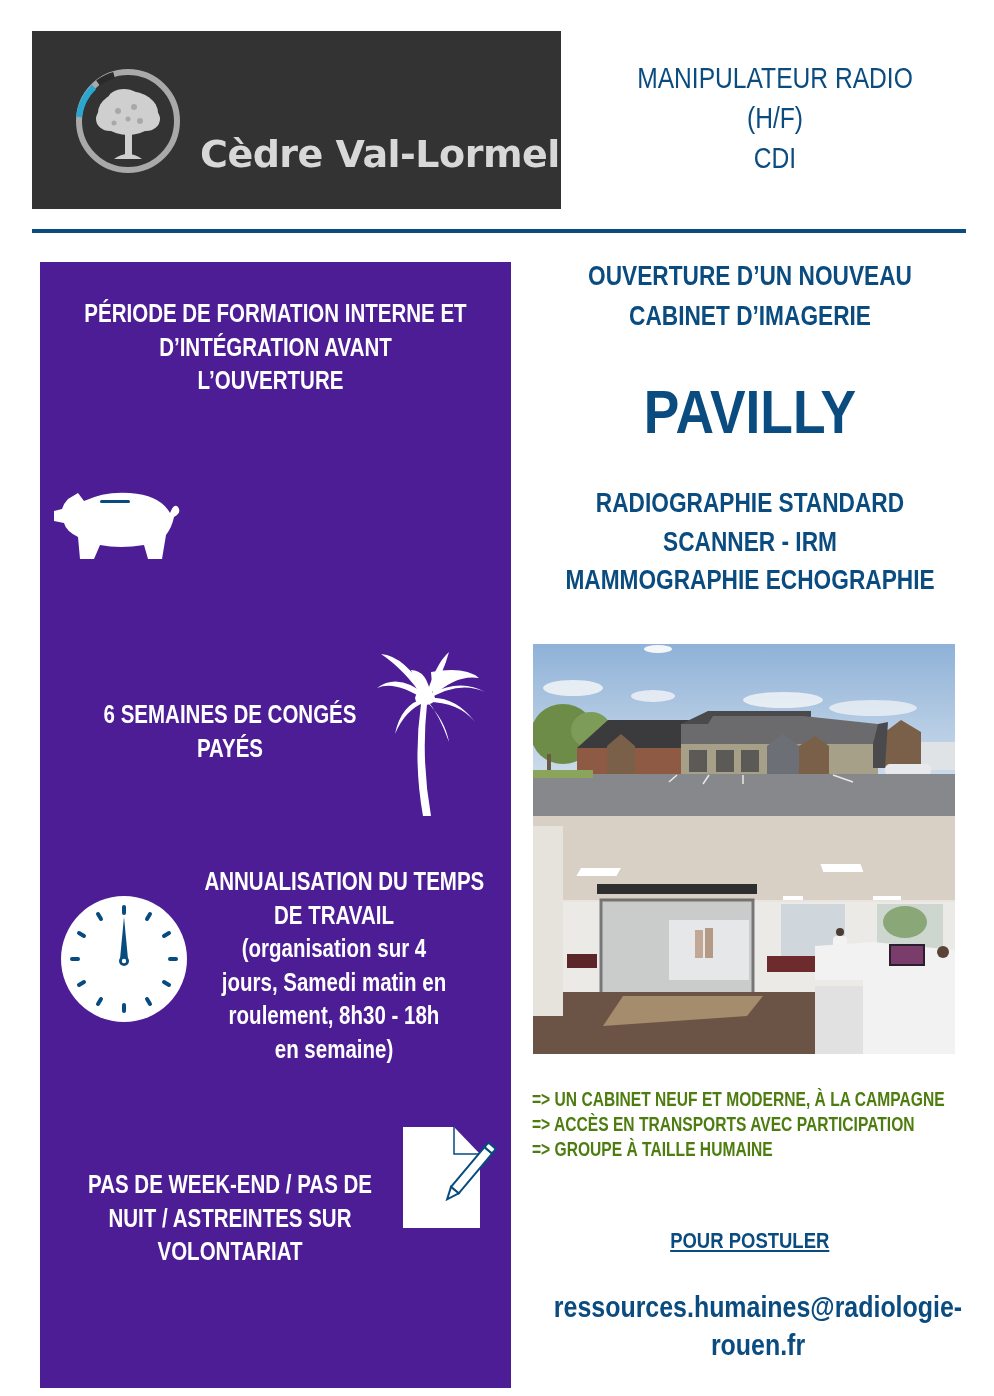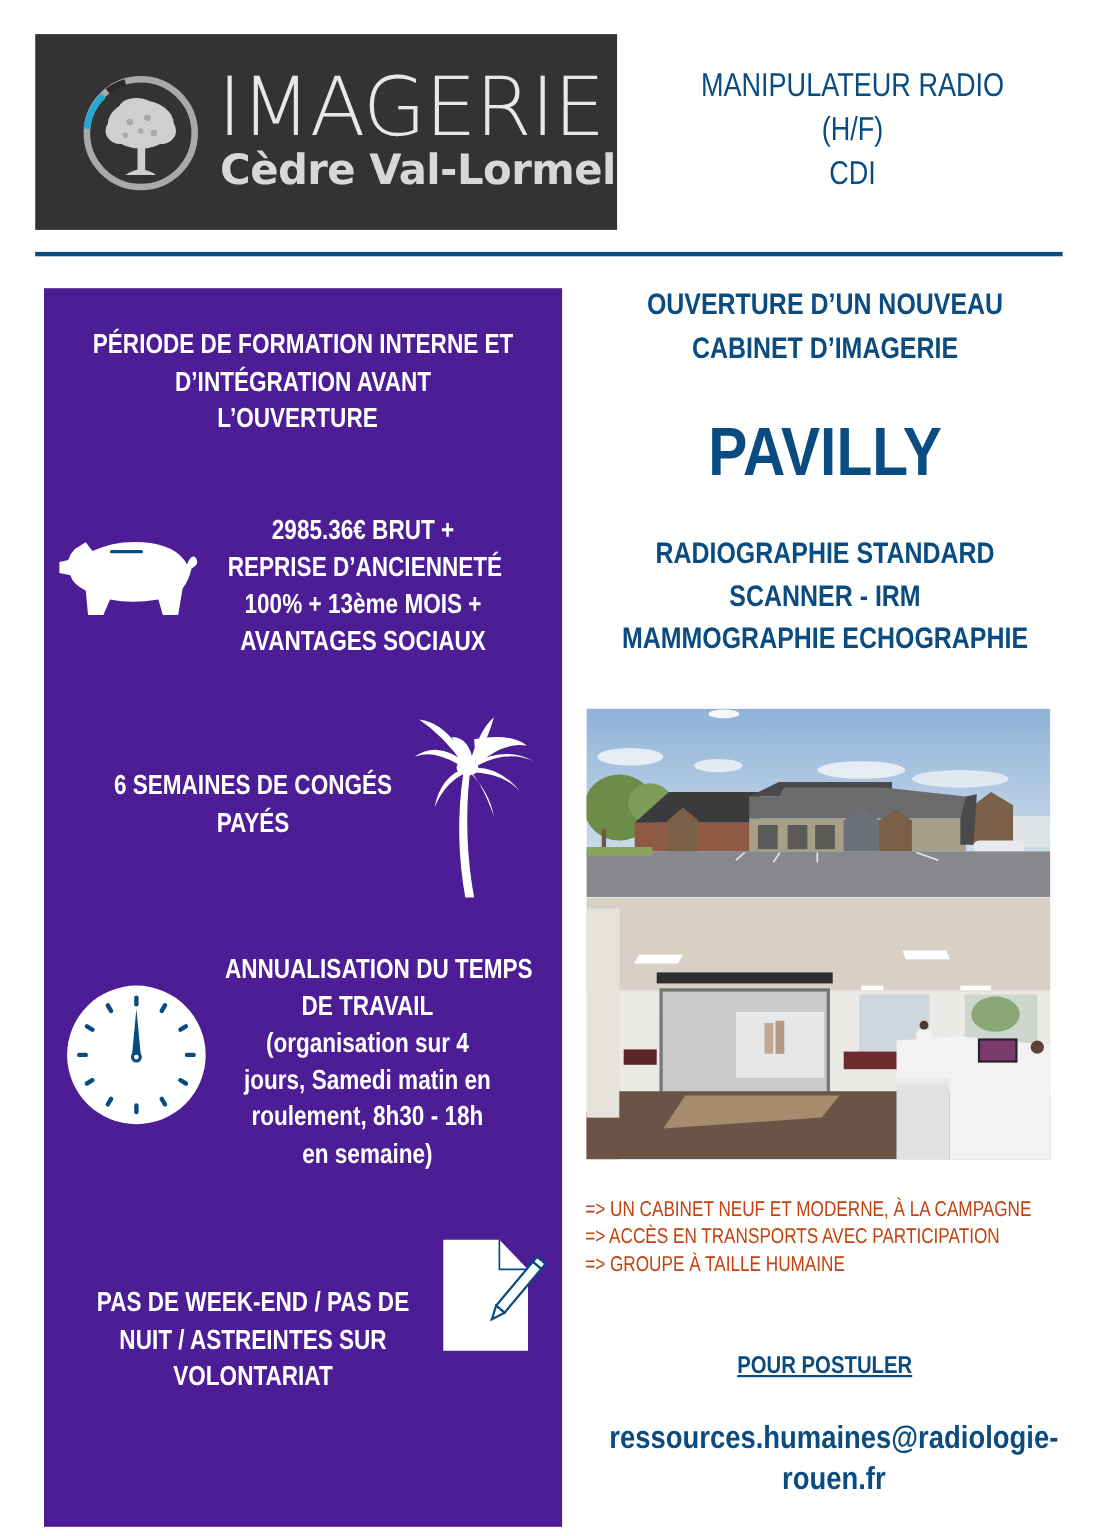--- a/index.html
+++ b/index.html
@@ -55,21 +55,20 @@
       <path d="M 40 92 Q 54 82 68 92 Z"></path>
     </g>
     <g fill="#8f8f8f" opacity="0.6">
       <circle cx="44" cy="44" r="3"></circle>
         <circle cx="60" cy="40" r="3"></circle>
         <circle cx="66" cy="54" r="3"></circle>
       <circle cx="40" cy="56" r="2.5"></circle>
         <circle cx="54" cy="52" r="2.5"></circle>
     </g>
   </svg>
-  <div class="brand">IMAGERIE</div>
   <div class="sub">Cèdre Val-Lormel</div>
 </div>
 
 <div id="job-title" class="abs">
   <span>MANIPULATEUR RADIO</span>
   <span>(H/F)</span>
   <span>CDI</span>
 </div>
 
 <div id="divider" class="abs"></div>
@@ -79,26 +78,20 @@
   <div class="ptext" style="left:0; top:35px; width:471px;">
     <span>PÉRIODE DE FORMATION INTERNE ET</span>
     <span>D’INTÉGRATION AVANT</span>
     <span style="margin-left:-10px">L’OUVERTURE</span>
   </div>
 
   <svg class="abs" style="left:10px; top:225px;" width="132" height="80" viewBox="0 0 132 80">
     <path fill="#ffffff" d="M 18 12 L 28 6 L 34 14 Q 55 4 80 6 Q 110 8 120 26 Q 124 16 128 20 Q 132 26 124 30 Q 122 40 116 48 L 112 72 L 98 72 L 94 58 Q 70 62 50 58 L 44 72 L 30 72 L 28 50 Q 16 44 14 36 L 4 34 L 4 24 L 12 22 Q 14 16 18 12 Z"></path>
     <rect x="50" y="13" width="30" height="3" rx="1.5" fill="#084b7f"></rect>
   </svg>
-  <div class="ptext" style="left:140px; top:204px; width:300px;">
-    <span>2985.36€ BRUT +</span>
-    <span>REPRISE D’ANCIENNETÉ</span>
-    <span>100% + 13ème MOIS +</span>
-    <span>AVANTAGES SOCIAUX</span>
-  </div>
 
   <div class="ptext" style="left:10px; top:436px; width:360px;">
     <span>6 SEMAINES DE CONGÉS</span>
     <span>PAYÉS</span>
   </div>
   <svg class="abs" style="left:335px; top:388px;" width="112" height="170" viewBox="0 0 112 170">
     <g fill="#ffffff">
       <path d="M 52 54 Q 46 110 56 166 L 48 166 Q 38 110 46 54 Z"></path>
       <path d="M 50 50 Q 30 20 6 4 Q 30 6 52 44 Z"></path>
       <path d="M 50 50 Q 60 14 74 2 Q 68 24 54 48 Z"></path>
@@ -251,21 +244,21 @@
     <polygon points="282,130 340,126 422,134 422,238 330,238 330,164 282,164" fill="#f2f2f2"></polygon>
     <rect x="282" y="170" width="48" height="68" fill="#e1e1e1"></rect>
     <rect x="356" y="128" width="36" height="22" fill="#2a1f2e"></rect>
     <rect x="358" y="130" width="32" height="18" fill="#7a3c6a"></rect>
     <circle cx="410" cy="136" r="6" fill="#5b4436"></circle>
 
     <rect x="0" y="10" width="30" height="190" fill="#e6e2dc"></rect>
   </svg>
 </div>
 
-<div class="abs bullets" style="left:532px; top:1087px; width:460px; color:#c2410c; font-weight:400; font-size:19.5px; line-height:25px;">
+<div class="abs bullets" style="left:532px; top:1087px; width:460px; color:#4d7c0f; font-weight:700; font-size:19.5px; line-height:25px;">
   <span>=&gt; UN CABINET NEUF ET MODERNE, À LA CAMPAGNE</span>
   <span>=&gt; ACCÈS EN TRANSPORTS AVEC PARTICIPATION</span>
   <span>=&gt; GROUPE À TAILLE HUMAINE</span>
 </div>
 
 <div class="rtext" style="left:530px; top:1226px; width:440px; font-size:22px; line-height:30px;">
   <span style="display:inline-block; text-decoration:underline; transform:scaleX(0.84); transform-origin:center;">POUR POSTULER</span>
 </div>
 
 <div class="rtext" style="left:520px; top:1288px; width:476px; font-size:29px; line-height:38px;">

